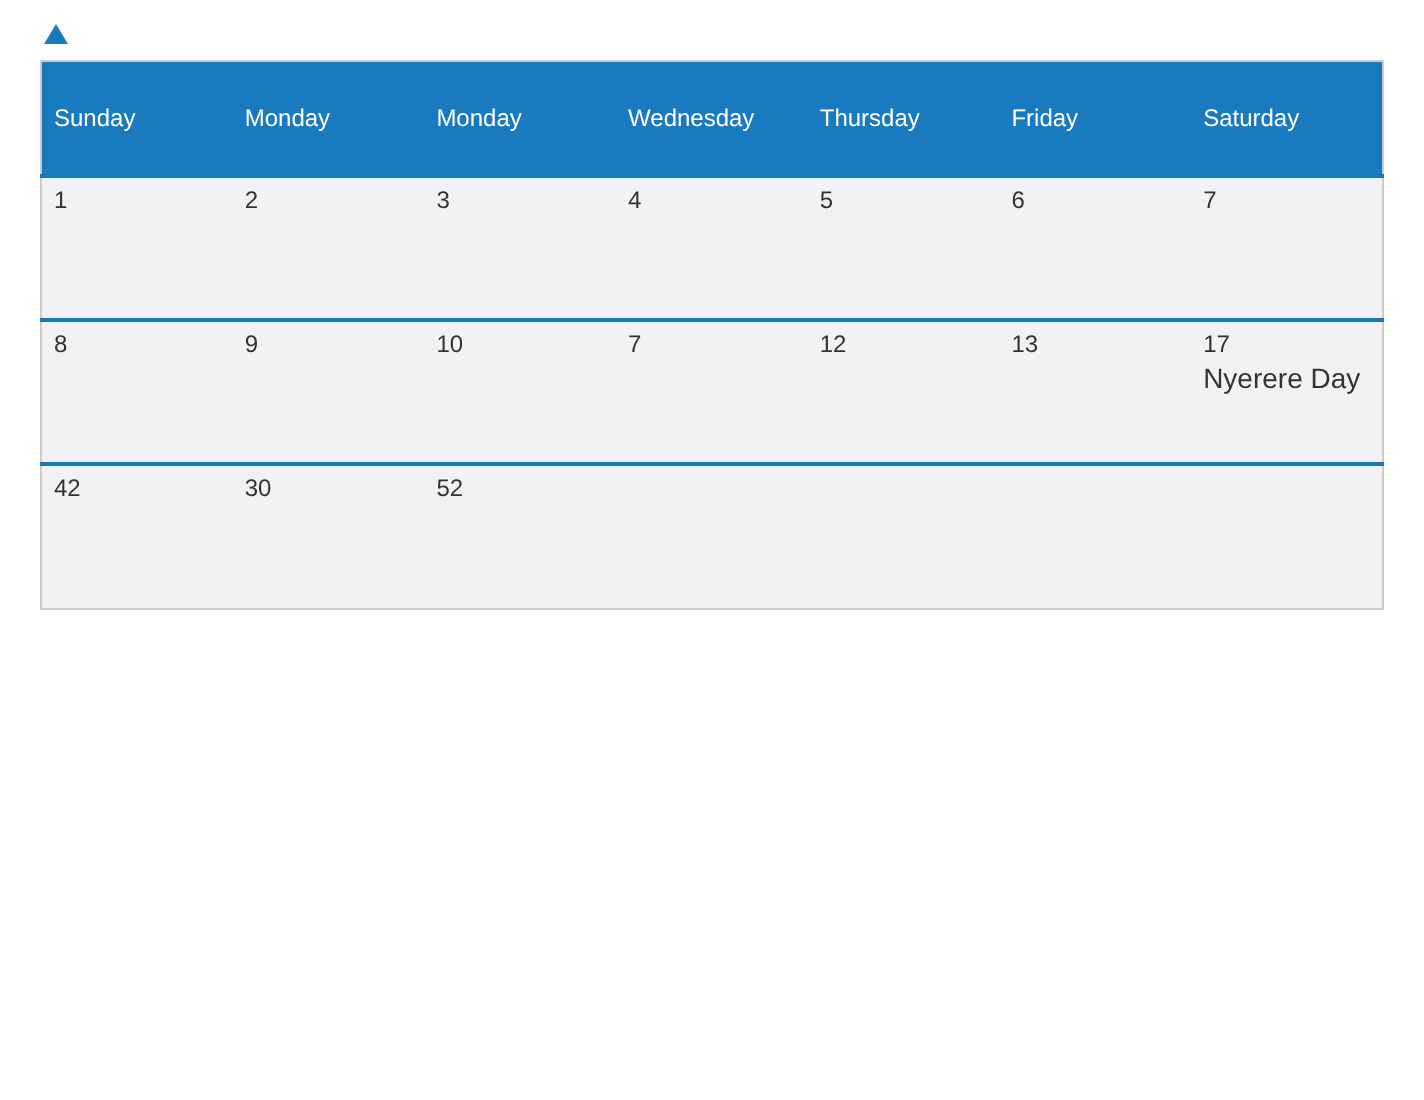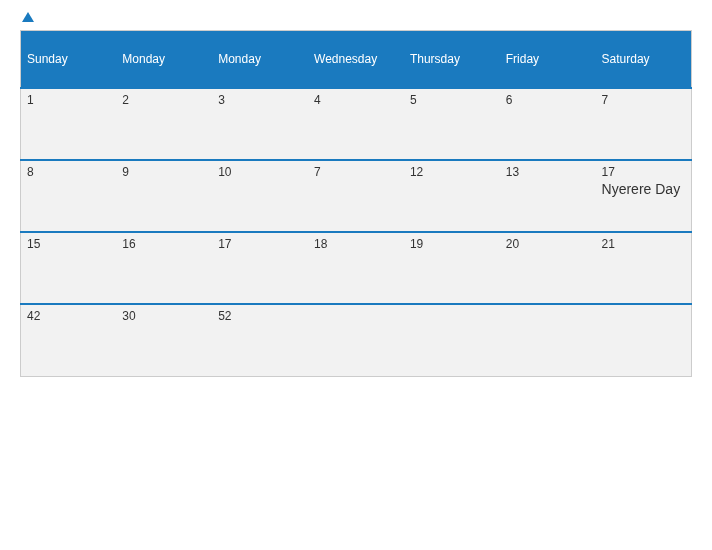--- a/index.html
+++ b/index.html
@@ -196,43 +196,20 @@
         <td>
           <span class="day-number">13</span>
         </td>
         <td>
           <span class="day-number">17</span>
           <span class="holiday-name">Nyerere Day</span>
         </td>
       </tr>
       <tr>
         <td>
-          <span class="day-number">15</span>
-        </td>
-        <td>
-          <span class="day-number">16</span>
-        </td>
-        <td>
-          <span class="day-number">17</span>
-        </td>
-        <td>
-          <span class="day-number">18</span>
-        </td>
-        <td>
-          <span class="day-number">19</span>
-        </td>
-        <td>
-          <span class="day-number">20</span>
-        </td>
-        <td>
-          <span class="day-number">21</span>
-        </td>
-      </tr>
-      <tr>
-        <td>
           <span class="day-number">42</span>
         </td>
         <td>
           <span class="day-number">30</span>
         </td>
         <td>
           <span class="day-number">52</span>
         </td>
         <td class="empty-cell"></td>
         <td class="empty-cell"></td>

